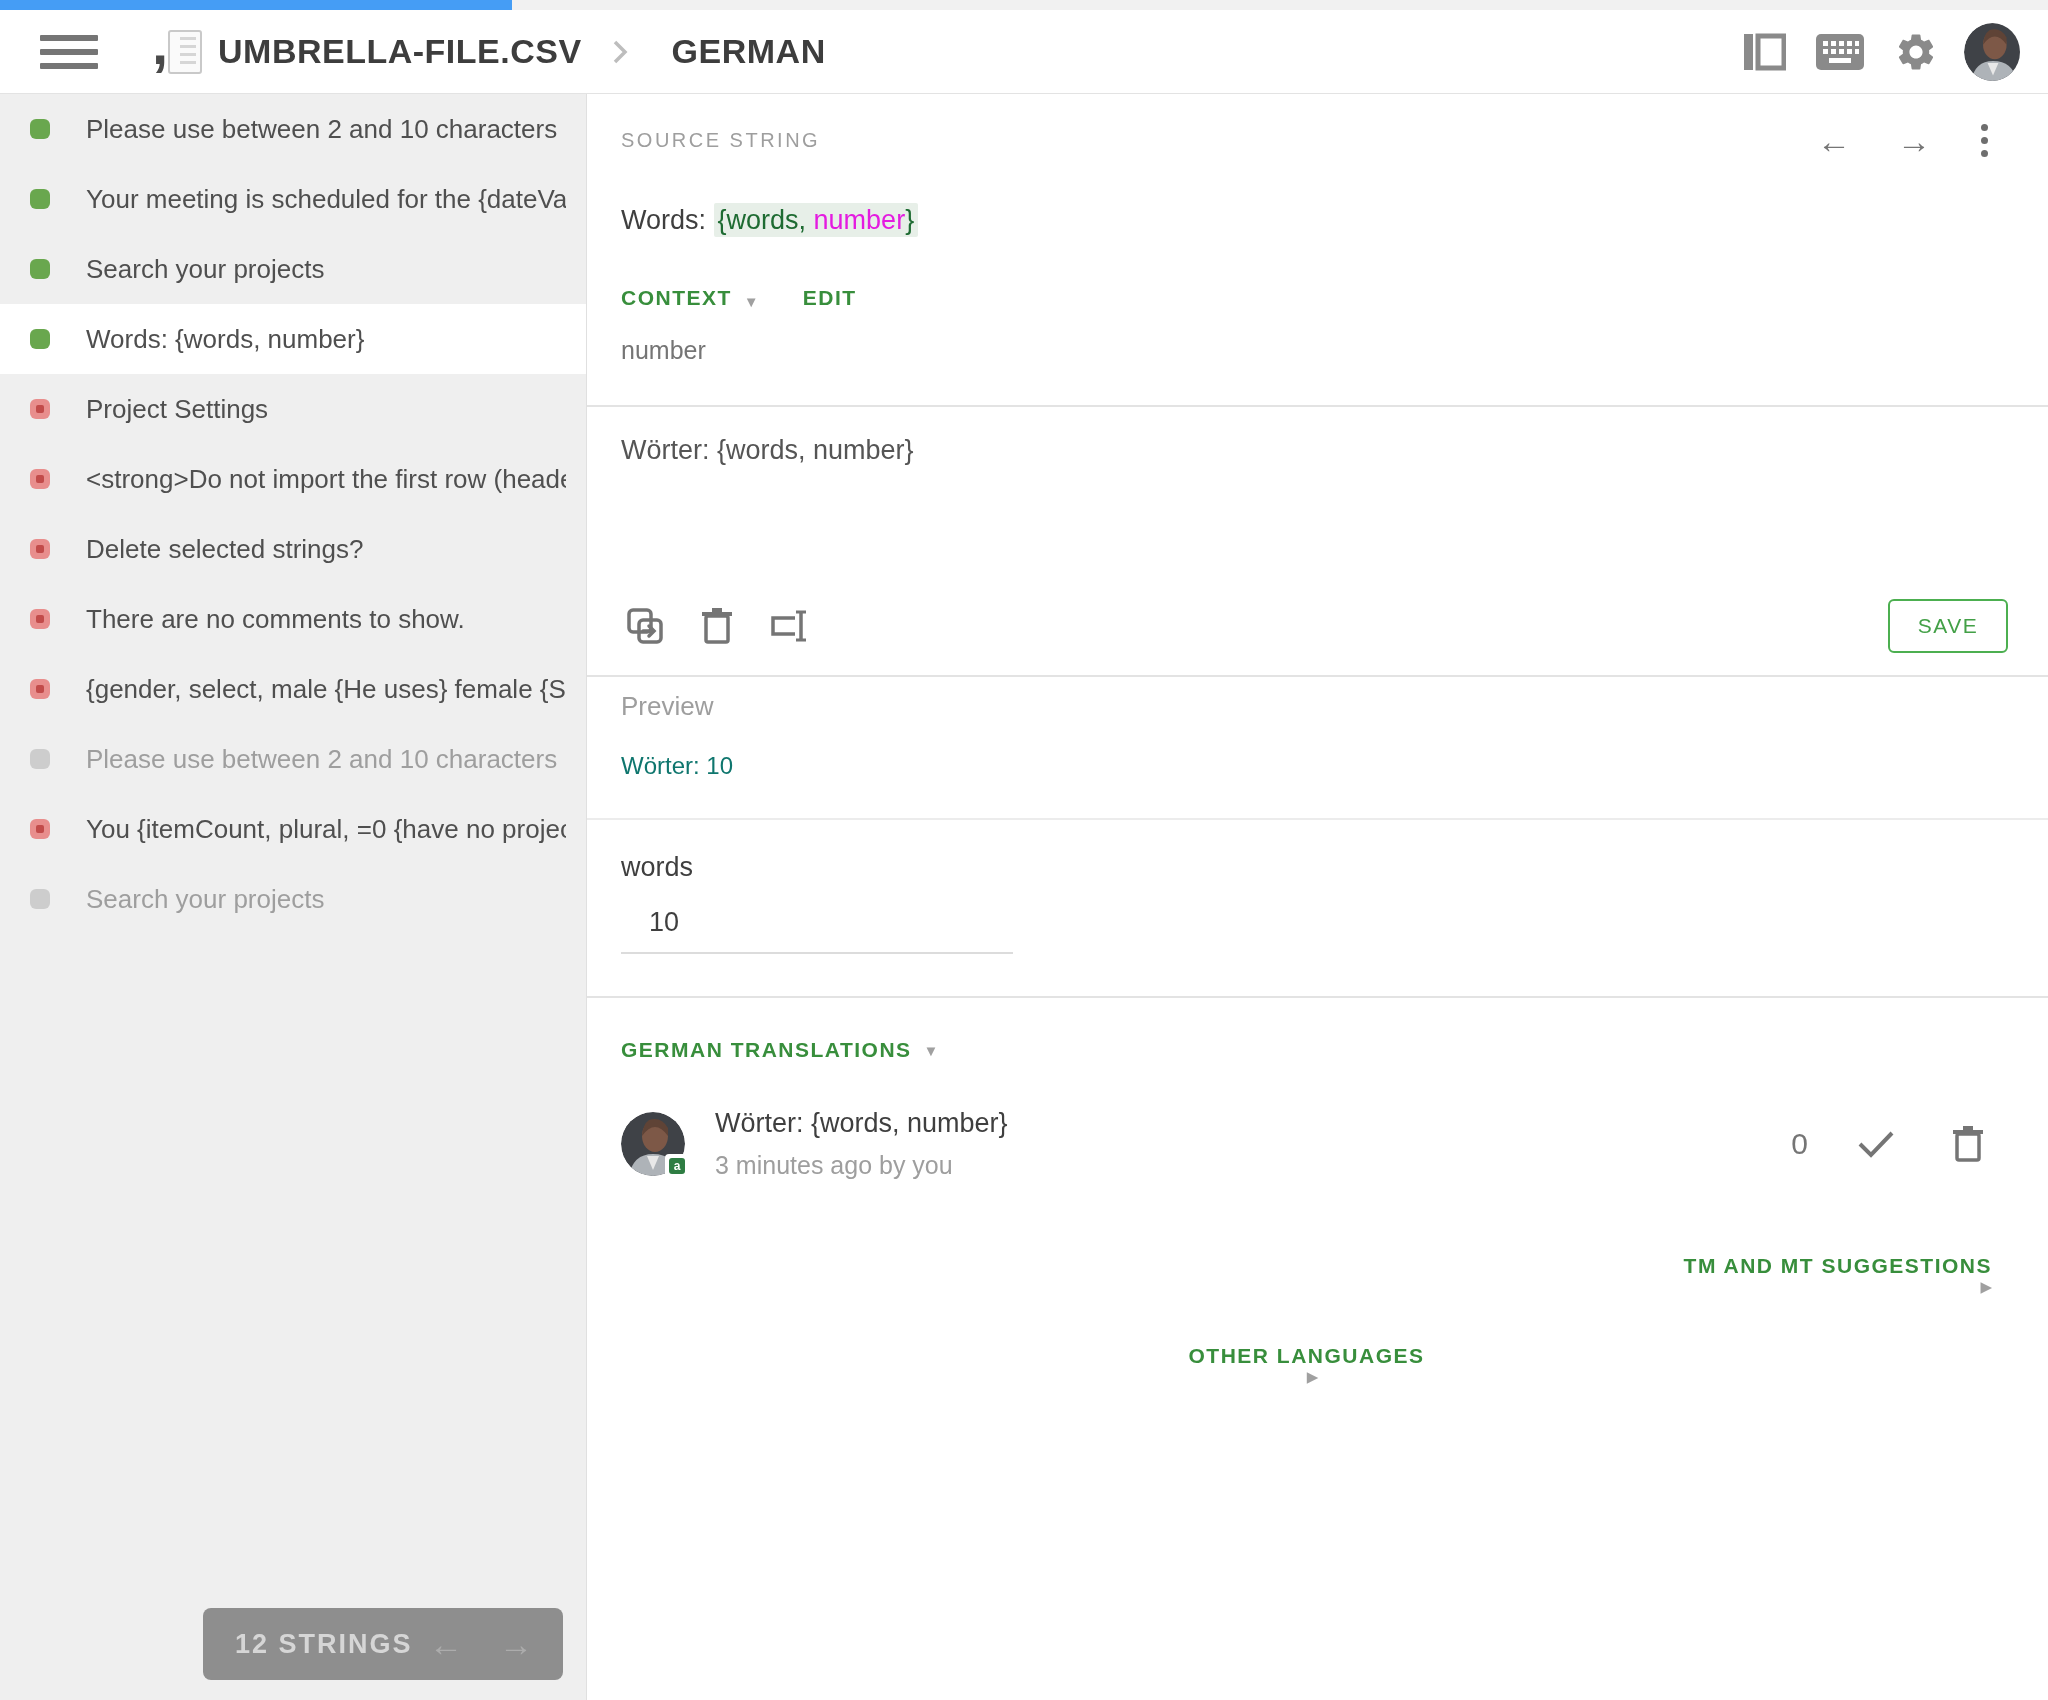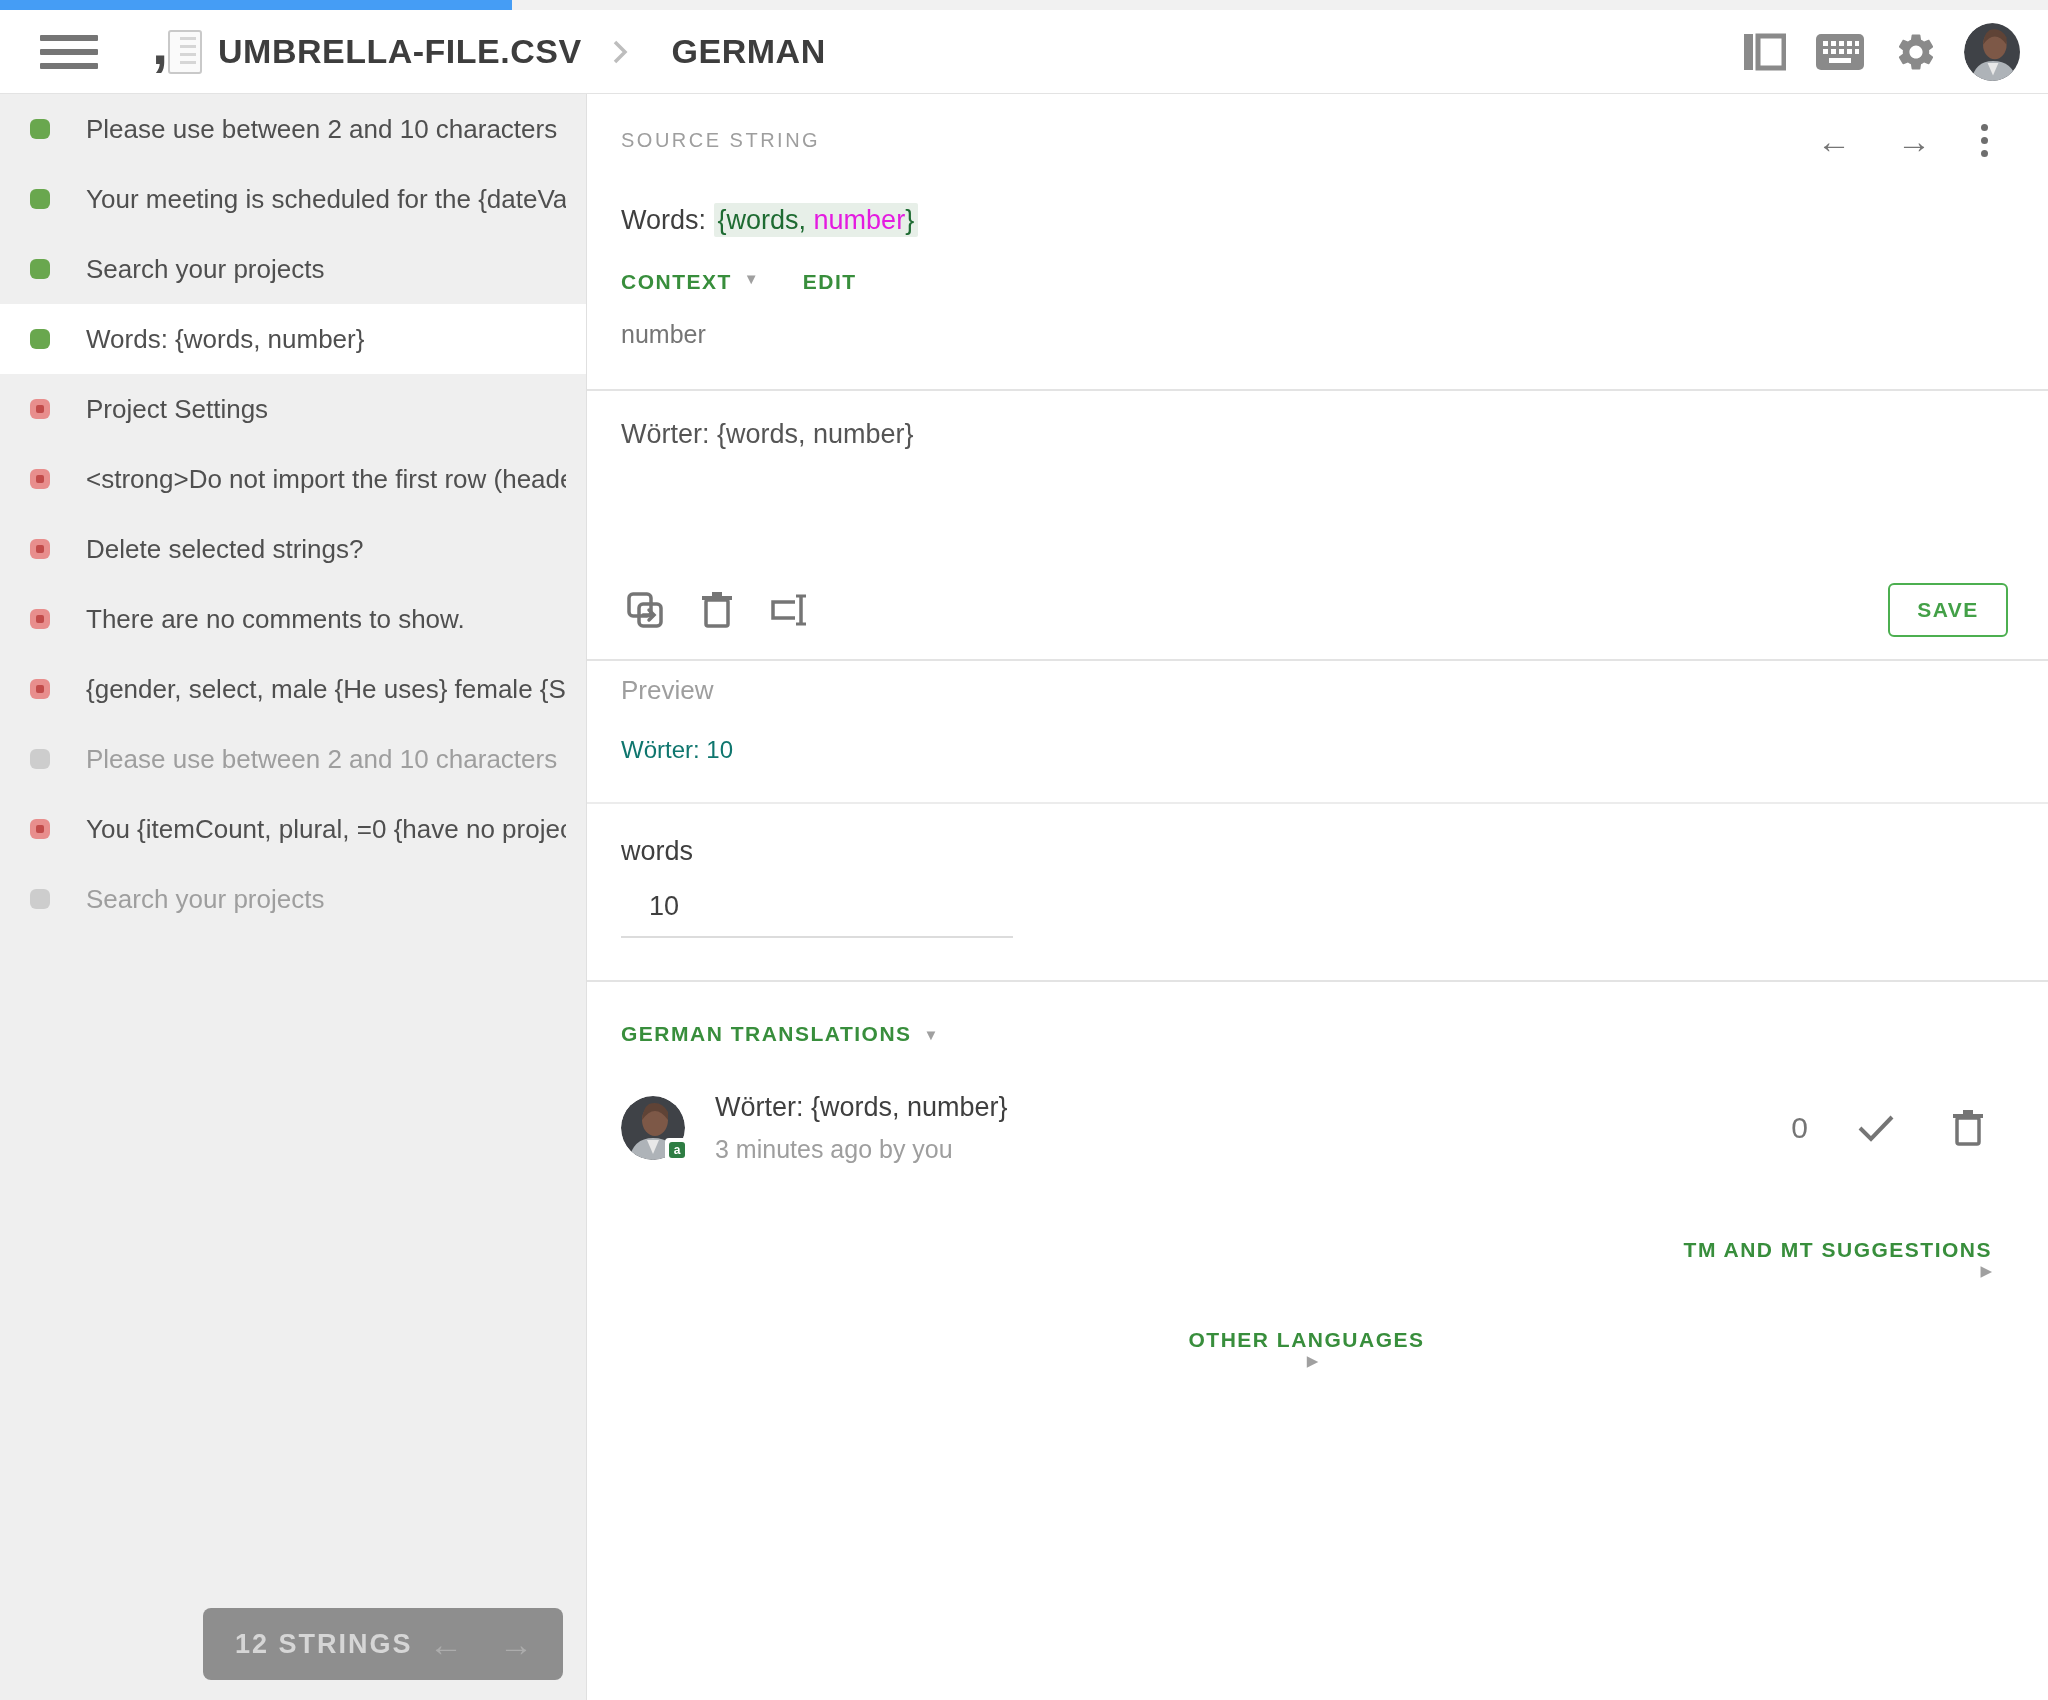--- a/index.html
+++ b/index.html
@@ -73,34 +73,34 @@
   .src-header-row { display:flex; align-items:center; padding:0 56px 0 34px; }
   .panel-header { font-size:20px; letter-spacing:2.5px; color:#9e9e9e; }
   .nav-icons { margin-left:auto; display:flex; align-items:center; gap:46px; }
   .nav-arrow { font-size:34px; color:#757575; cursor:pointer; line-height:1;}
   .kebab { display:flex; flex-direction:column; gap:6px; cursor:pointer; padding:4px;}
   .kebab i { width:7px; height:7px; border-radius:50%; background:#6e6e6e; display:block;}
   .source-text { margin:44px 0 0 34px; font-size:27px; color:#3f3f3f; }
   .ph-chunk { background:#e7efe8; border-radius:2px; padding:2px 4px; cursor:pointer;}
   .ph-green { color:#1e6b32; }
   .ph-magenta { color:#e41be0; }
-  .context-row { display:flex; align-items:flex-start; margin:34px 0 0 34px; }
+  .context-row { display:flex; align-items:flex-end; margin:50px 0 0 34px; }
   .green-label { color:#388e3c; font-size:21px; letter-spacing:1.5px; font-weight:bold; cursor:pointer;}
   .tri { color:#a0a0a0; font-size:15px; margin-left:12px; }
   .edit-label { margin-left:44px; }
   .context-value { margin:26px 0 0 34px; font-size:25px; color:#757575; }
 
   
   .editor-section { padding:28px 40px 22px 34px; }
   .translation-box { min-height:158px; font-size:27px; color:#555; outline:none; cursor:text;}
   .editor-actions { display:flex; align-items:center; margin-top:6px; }
   .ed-icon { width:48px; height:48px; display:flex; align-items:center; justify-content:center;
              cursor:pointer; margin-right:24px; }
   .save-btn { margin-left:auto; width:120px; height:54px; border:2px solid #4caf50; border-radius:6px;
-              background:#fff; color:#43a047; font-size:21px; letter-spacing:1.5px; font-weight:bold;
+              background:#fff; color:#43a047; font-size:21px; letter-spacing:1.5px; font-weight:normal;
               cursor:pointer; font-family:"Liberation Sans", sans-serif;}
 
   
   .preview-section { padding-top:14px; }
   .preview-title { padding-left:34px; font-size:26px; color:#9e9e9e; }
   .preview-text { padding:30px 0 38px 34px; font-size:24px; color:#0f766e; border-bottom:2px solid #ececec; }
   .arg-label { padding:32px 0 0 34px; font-size:27px; color:#3f3f3f; }
   .arg-input { display:block; margin:24px 0 42px 34px; width:392px; border:none; outline:none;
                border-bottom:2px solid #dcdcdc; padding:0 0 14px 28px; font-size:27px; color:#3f3f3f;
                background:transparent; font-family:"Liberation Sans", sans-serif;}

